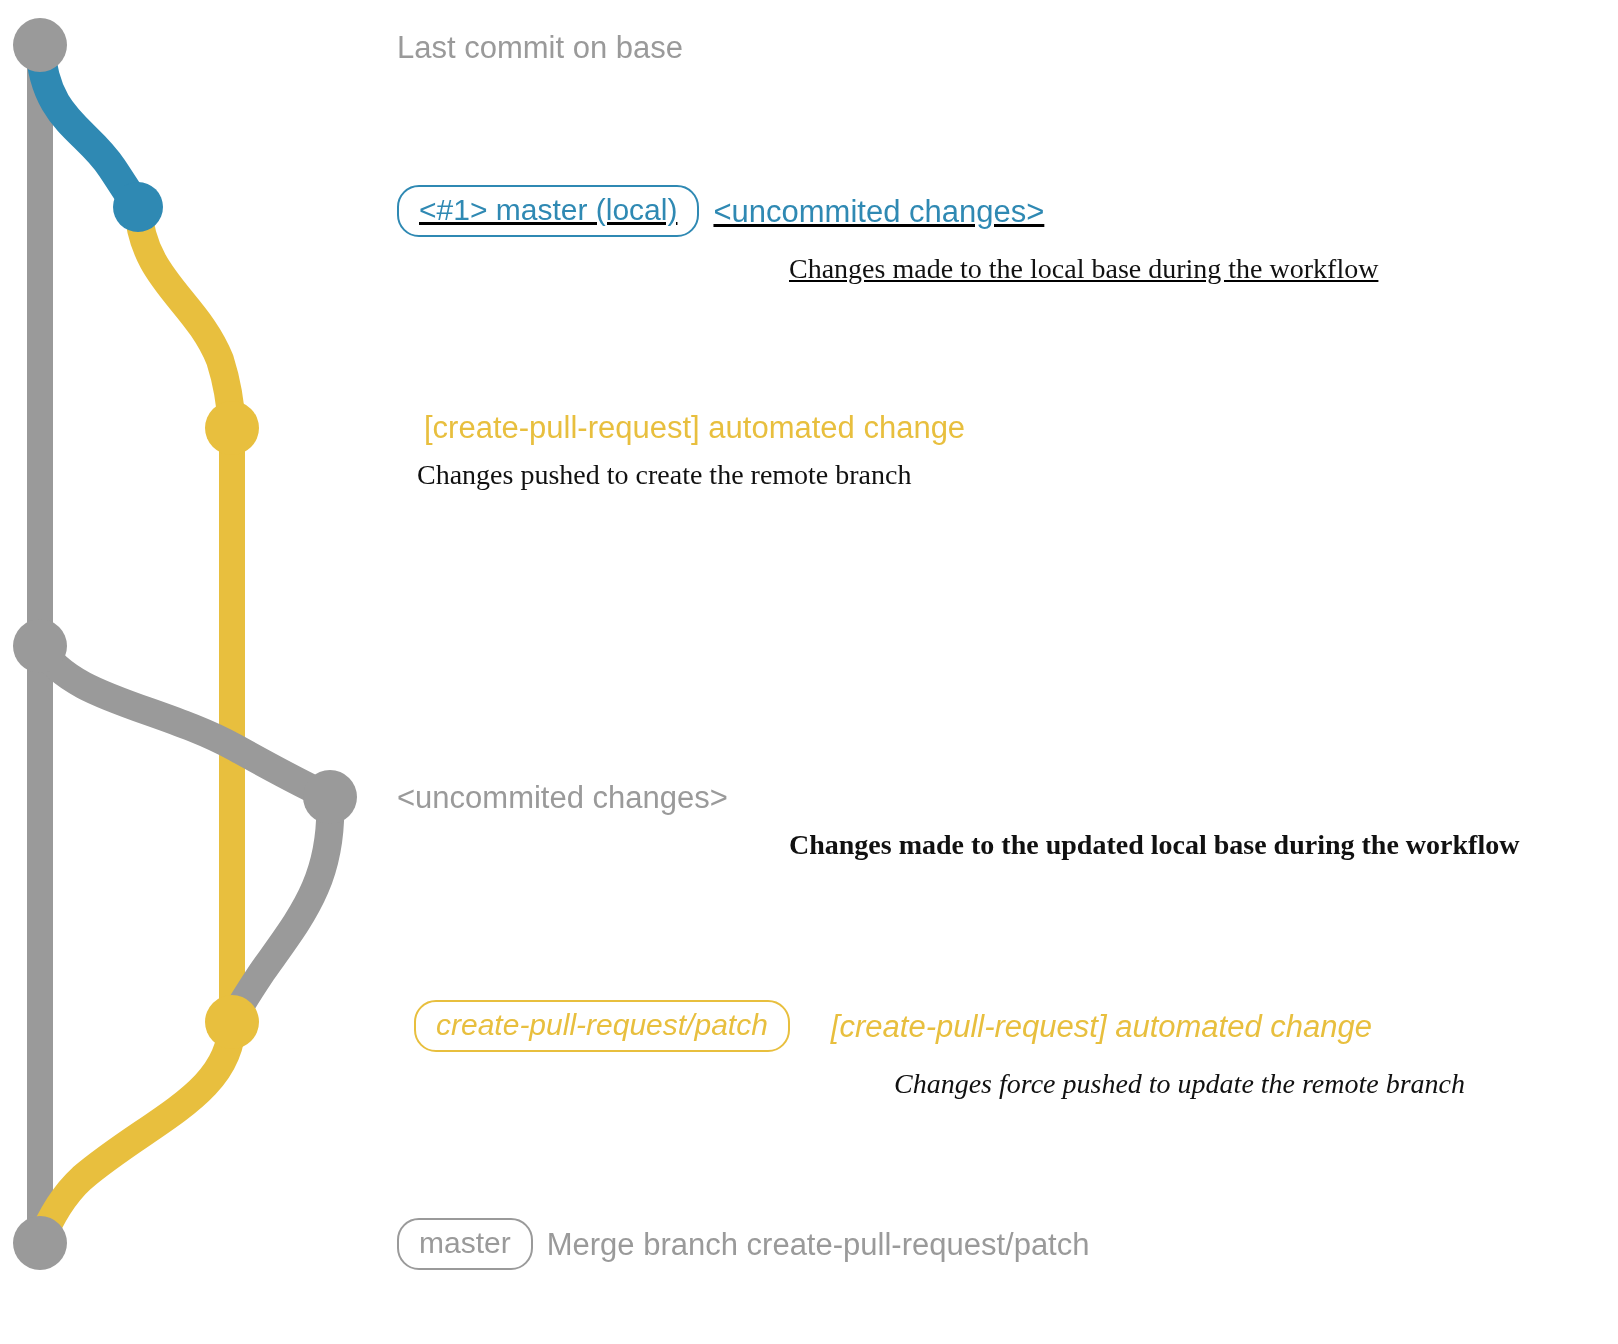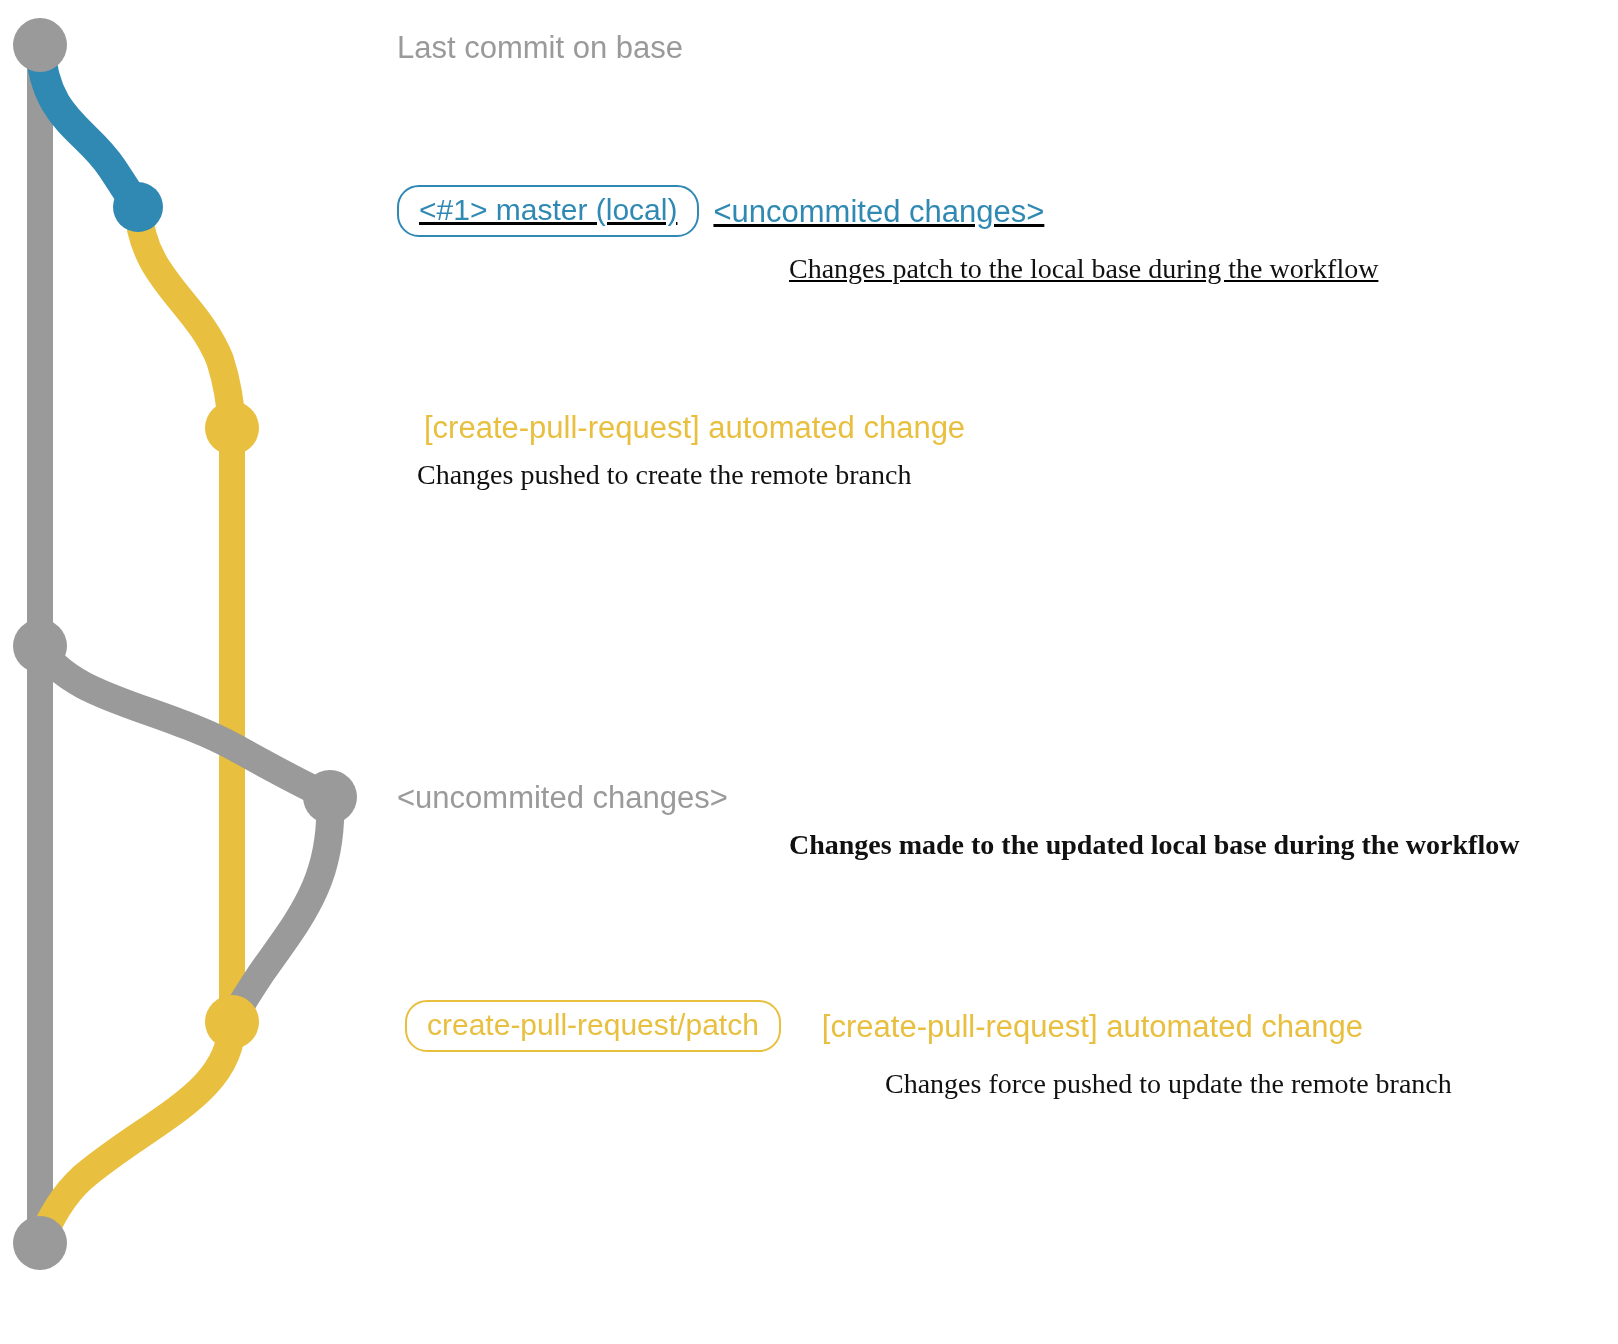--- a/index.html
+++ b/index.html
@@ -127,40 +127,46 @@
     <div class="row-main">
       <span class="plain-subject">Last commit on base</span>
     </div>
   </div>
 
   <div class="row" style="left:397px; top:185px;text-decoration:underline;">
     <div class="row-main">
       <span class="ref-chip blue">&lt;#1&gt; master (local)</span>
       <span class="subject blue">&lt;uncommited changes&gt;</span>
     </div>
-    <div class="note" style="margin-left:392px;">Changes patch to the local base during the workflow</div>
+    <div class="note" style="margin-left:392px;">Changes made to the local base during the workflow</div>
   </div>
 
   <div class="row" style="left:397px; top:412px;">
     <div class="row-main">
       <span class="subject yellow">[create-pull-request] automated change</span>
     </div>
     <div class="note" style="margin-left:20px;">Changes pushed to create the remote branch</div>
   </div>
 
 
   <div class="row" style="left:397px; top:782px;">
     <div class="row-main">
       <span class="subject gray">&lt;uncommited changes&gt;</span>
     </div>
     <div class="note" style="margin-left:392px;font-weight:bold;">Changes made to the updated local base during the workflow</div>
   </div>
 
-  <div class="row" style="left:405px; top:1000px;">
+  <div class="row" style="left:414px; top:1000px;font-style:italic;">
     <div class="row-main">
       <span class="ref-chip yellow">create-pull-request/patch</span>
       <span class="subject yellow">[create-pull-request] automated change</span>
     </div>
     <div class="note" style="margin-left:480px;">Changes force pushed to update the remote branch</div>
   </div>
 
+  <div class="row" style="left:397px; top:1218px;">
+    <div class="row-main">
+      <span class="ref-chip gray">master</span>
+      <span class="subject gray">Merge branch create-pull-request/patch</span>
+    </div>
+  </div>
 
 </div>
 
 </body></html>

